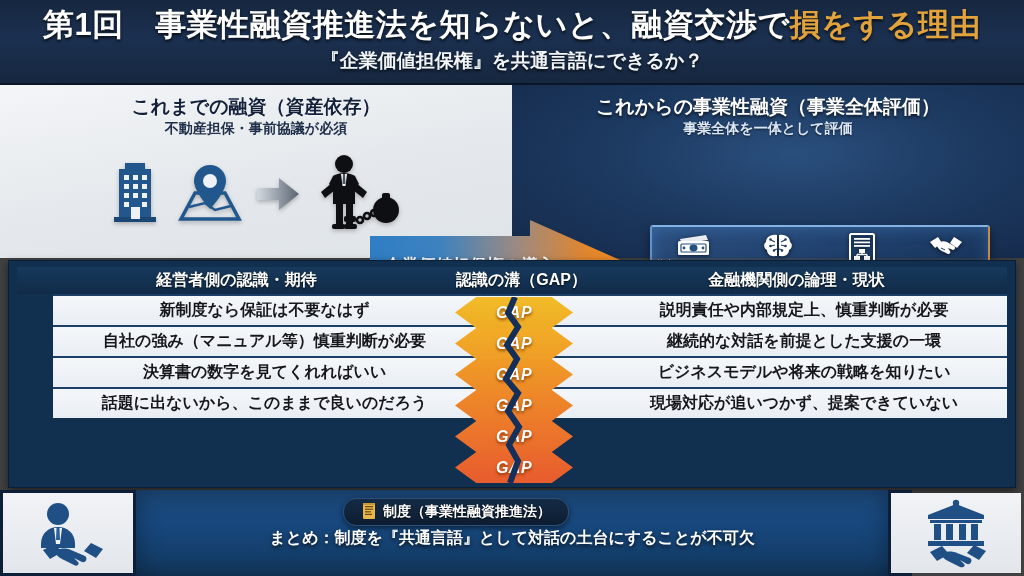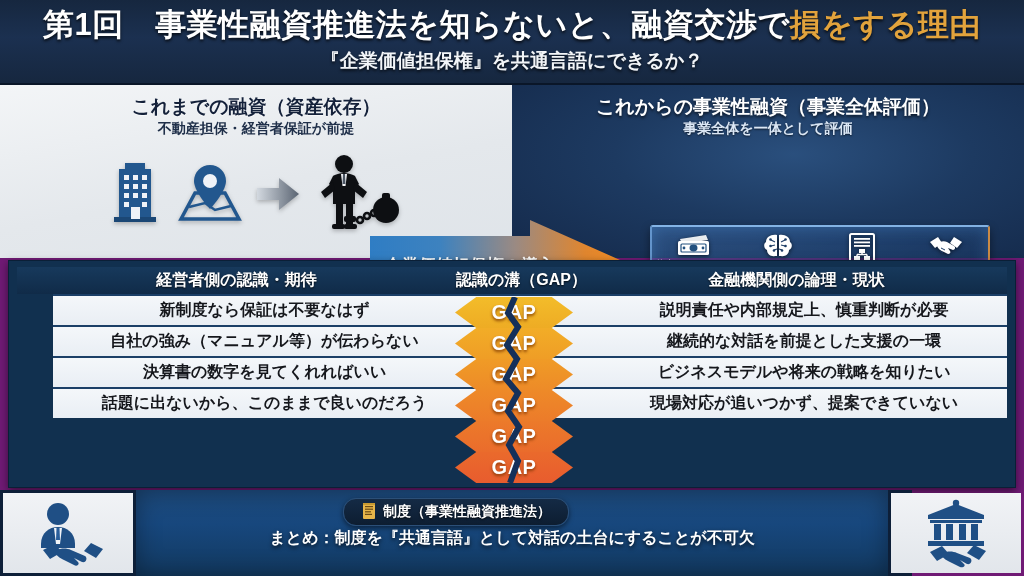--- a/index.html
+++ b/index.html
@@ -4,21 +4,21 @@
 <style>
   html,body{margin:0;padding:0;background:#0b1a2e;}
   body{
     font-family:"Liberation Sans","DejaVu Sans",sans-serif;
     -webkit-font-smoothing:antialiased;
   }
   #slide{
     position:relative;
     width:1024px;height:576px;
     overflow:hidden;
-    background:#701a75;
+    background:#404040;
   }
 
   
   .titlebar{
     position:absolute;left:0;top:0;width:1024px;height:85px;
     background:linear-gradient(180deg,#16273f 0%,#1b3050 45%,#16273f 100%);
     border-bottom:2px solid #0a1628;
     box-sizing:border-box;
   }
   .title-main{
@@ -162,22 +162,23 @@
     position:absolute;left:446px;top:36px;width:118px;height:186px;
     pointer-events:none;
   }
   .gapbadge{
     position:relative;width:118px;height:31px;
     display:flex;align-items:center;justify-content:center;
     -webkit-clip-path:polygon(0 50%,18% 0,82% 0,100% 50%,82% 100%,18% 100%);
     clip-path:polygon(0 50%,18% 0,82% 0,100% 50%,82% 100%,18% 100%);
   }
   .gapbadge span{
-    font-size:20px;font-weight:bold;color:#ffffff;letter-spacing:.5px;
+    font-size:16px;font-weight:bold;color:#ffffff;letter-spacing:.5px;
     text-shadow:0 2px 3px rgba(120,50,0,.85);
+    font-style:italic;
   }
   .crack{
     position:absolute;left:46px;top:0;width:26px;height:186px;
     pointer-events:none;
   }
 
   
   .footer{
     position:absolute;left:0;top:490px;width:912px;height:86px;
     background:#0d1f38;
@@ -220,21 +221,21 @@
 
   <div class="titlebar">
     <div class="title-main"><span>第1回　事業性融資推進法を知らないと、融資交渉で</span><span class="gold">損をする理由</span></div>
     <div class="title-sub">『企業価値担保権』を共通言語にできるか？</div>
   </div>
 
   <div class="band">
 
     <div class="band-left">
       <h3 class="bl-title">これまでの融資（資産依存）</h3>
-      <h4 class="bl-sub">不動産担保・経営者保証が前提</h4>
+      <h4 class="bl-sub">不動産担保・事前協議が必須</h4>
 
       <div class="icons-left">
 
         <span>
           <svg width="56" height="62" viewBox="0 0 56 62">
             <rect x="10" y="6" width="32" height="50" fill="#22578e"></rect>
             <rect x="16" y="0" width="20" height="8" fill="#22578e"></rect>
             <rect x="5" y="54" width="42" height="5" fill="#1b4775"></rect>
             <g fill="#eef2f7">
               <rect x="15" y="12" width="5" height="5"></rect>
@@ -396,21 +397,21 @@
       <div class="col-c">認識の溝（GAP）</div>
       <div class="col-r">金融機関側の論理・現状</div>
     </div>
 
     <div class="trow">
       <div class="cell l">新制度なら保証は不要なはず</div>
       <div class="cell c"></div>
       <div class="cell r">説明責任や内部規定上、慎重判断が必要</div>
     </div>
     <div class="trow">
-      <div class="cell l">自社の強み（マニュアル等）が伝わらない</div>
+      <div class="cell l">自社の強み（マニュアル等）慎重判断が必要</div>
       <div class="cell c"></div>
       <div class="cell r">継続的な対話を前提とした支援の一環</div>
     </div>
     <div class="trow">
       <div class="cell l">決算書の数字を見てくれればいい</div>
       <div class="cell c"></div>
       <div class="cell r">ビジネスモデルや将来の戦略を知りたい</div>
     </div>
     <div class="trow">
       <div class="cell l">話題に出ないから、このままで良いのだろう</div>

